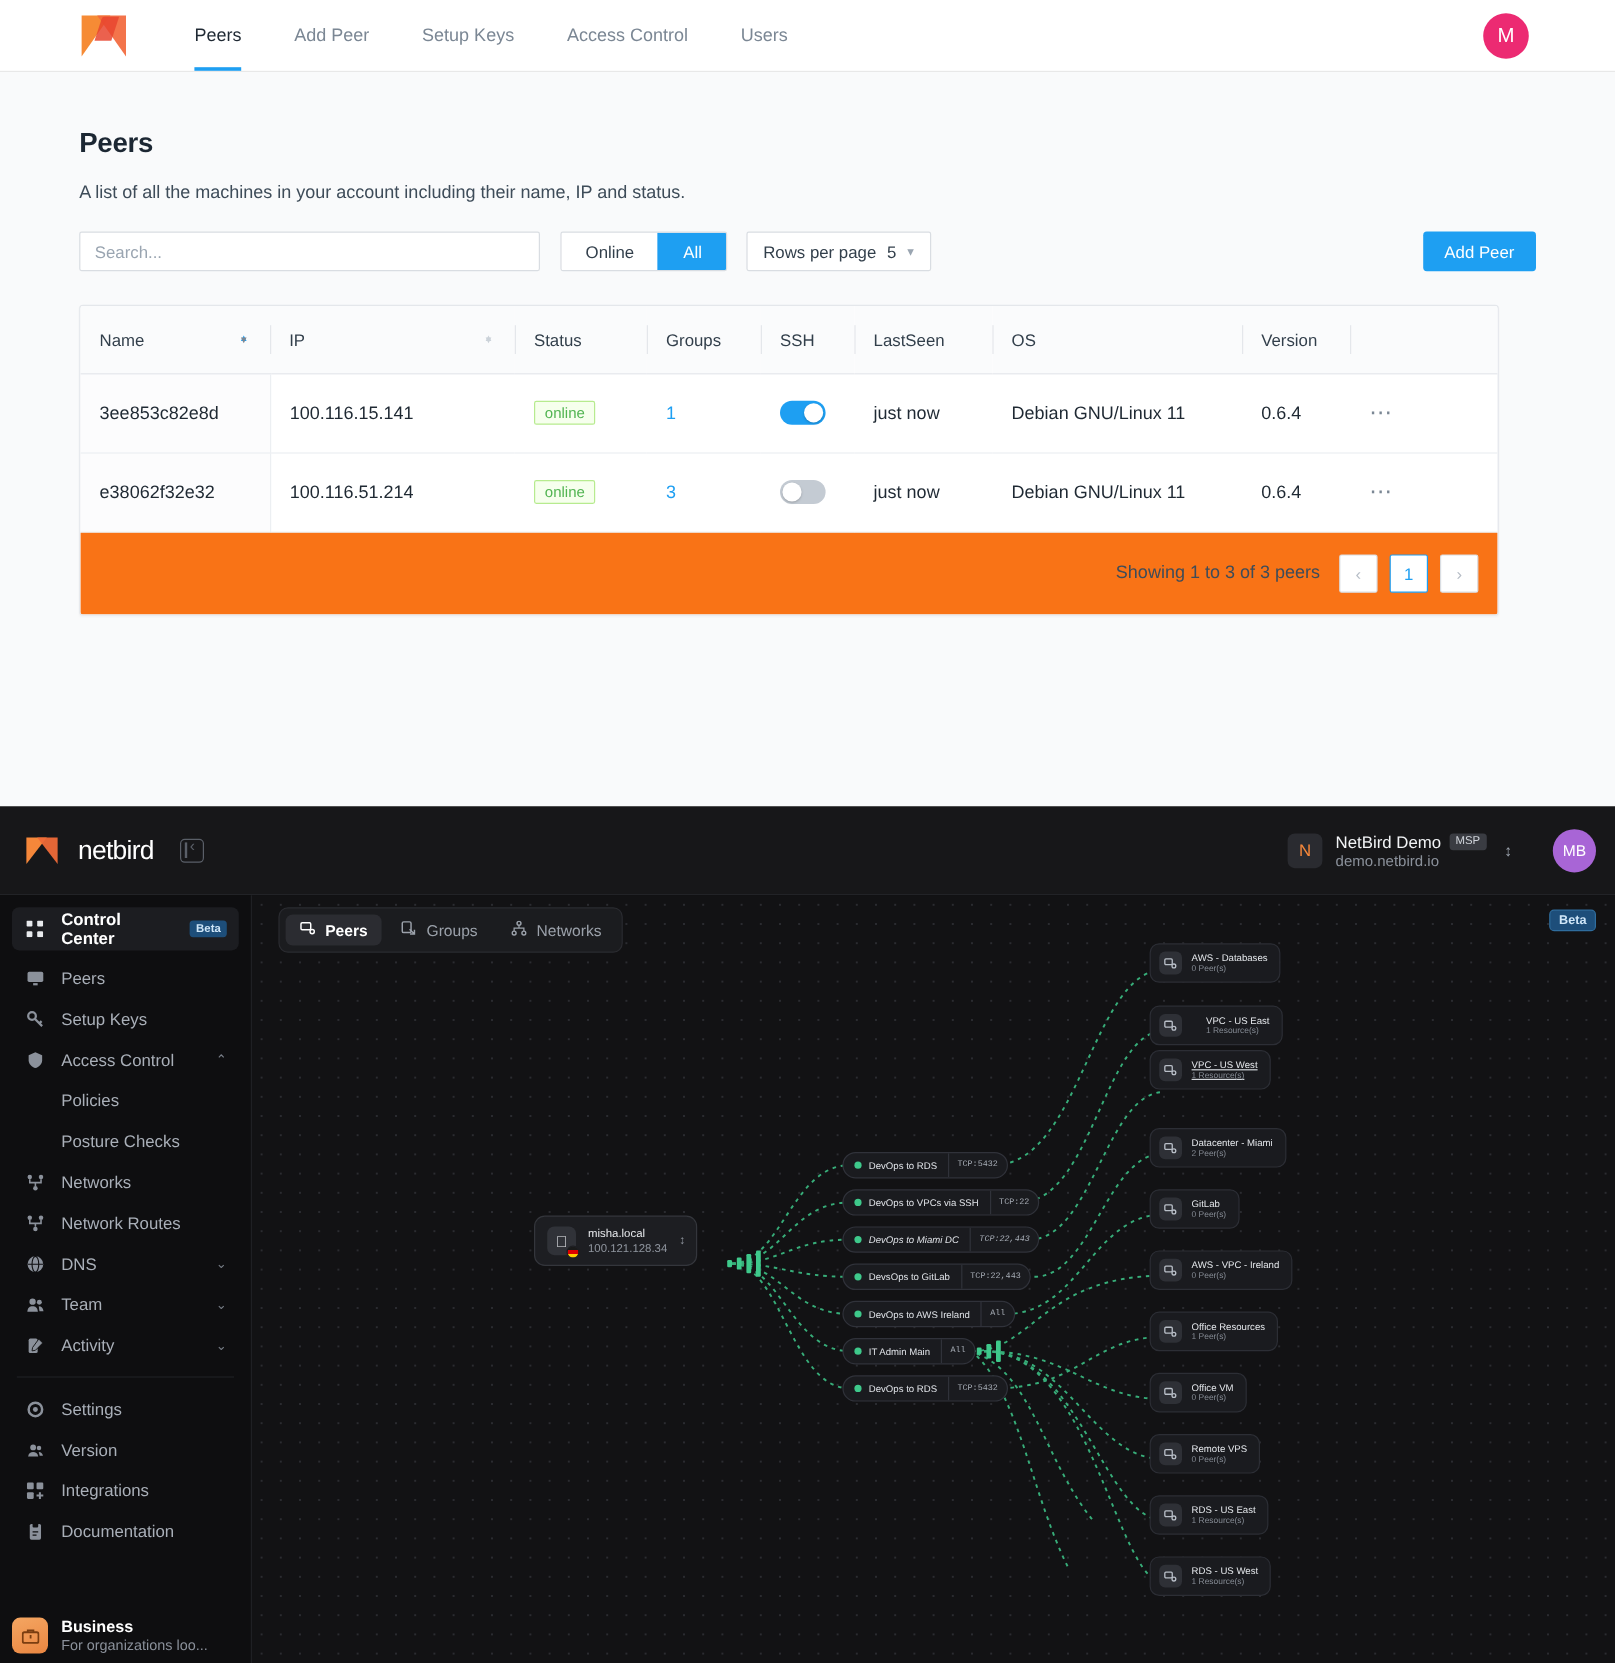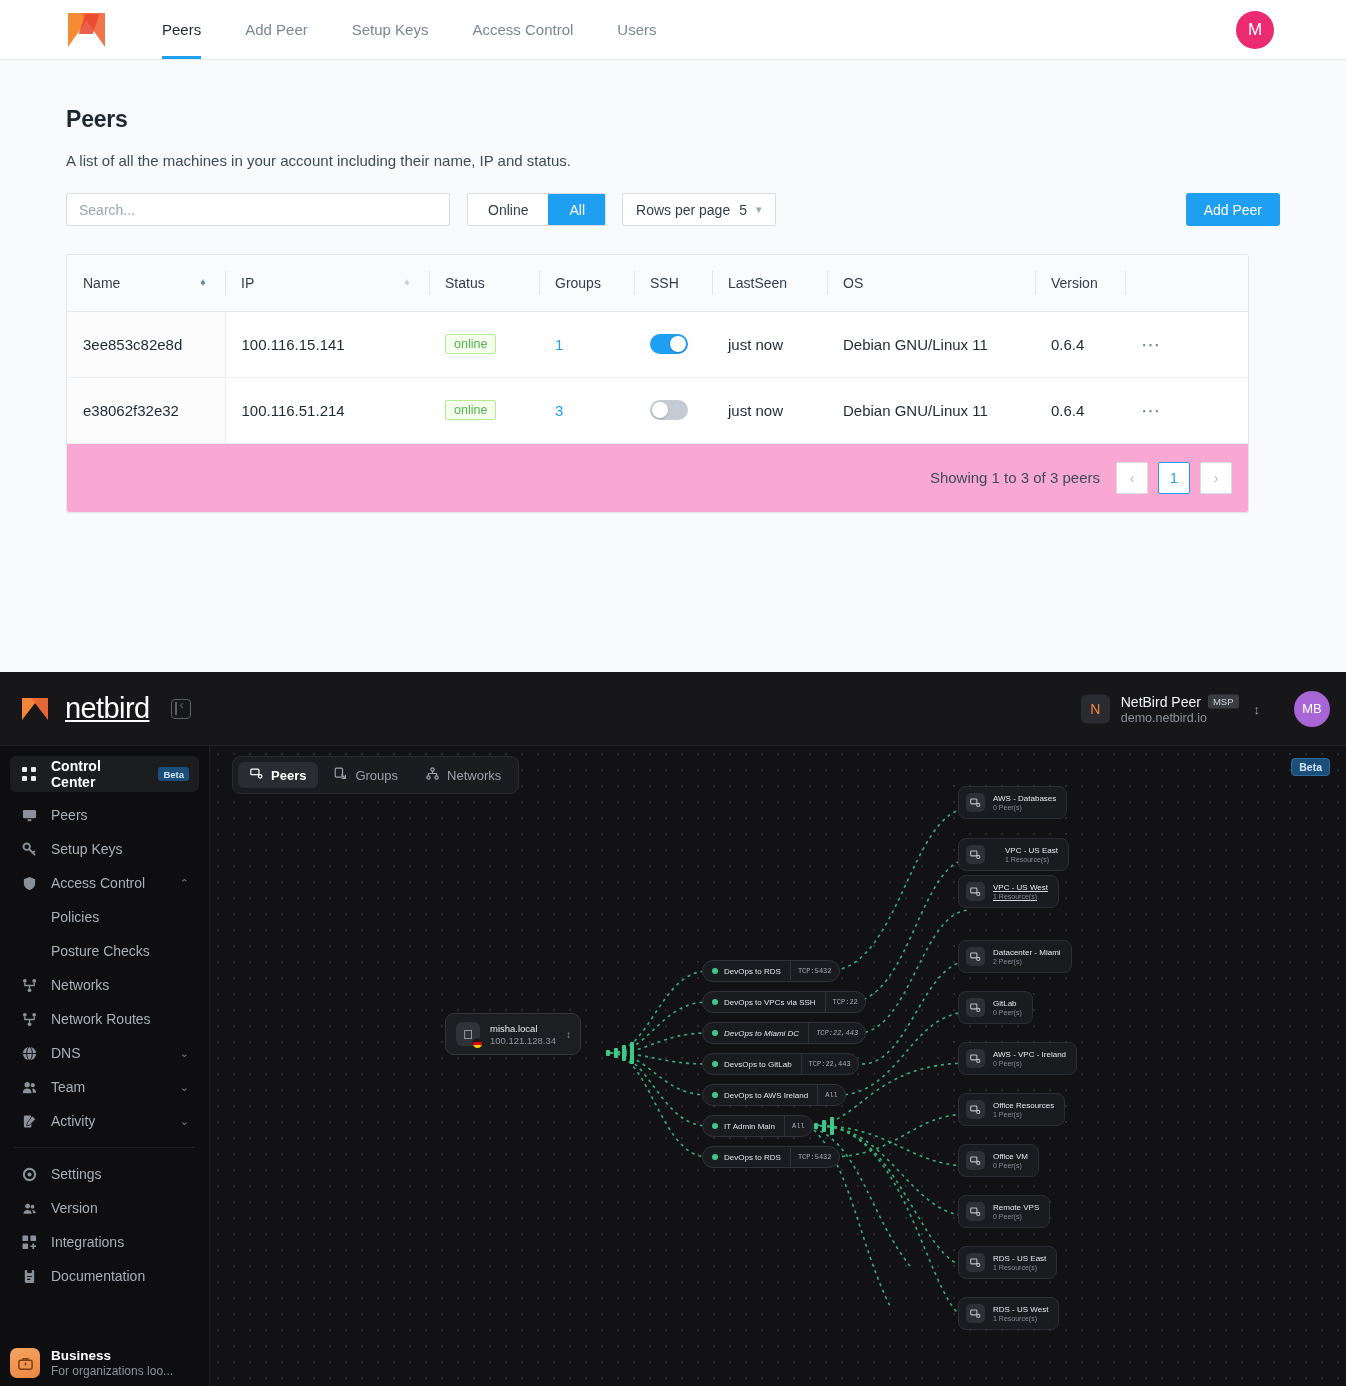--- a/index.html
+++ b/index.html
@@ -115,21 +115,21 @@
   .toggle.off { background: #c4cbd3; }
   .toggle .knob {
     position: absolute; top: 2px; width: 16px; height: 16px; border-radius: 50%;
     background: #fff; box-shadow: 0 1px 2px rgba(0,0,0,.2);
   }
   .toggle.on .knob { right: 2px; }
   .toggle.off .knob { left: 2px; }
   .dots { color: #7b8794; font-size: 19px; letter-spacing: 1.5px; cursor: pointer; }
   .tfoot {
     height: 68px; display: flex; align-items: center; justify-content: flex-end;
-    padding-right: 16px; gap: 10px; background: #f9a8d4;
+    padding-right: 16px; gap: 10px; background: #f97316;
   }
   .tfoot .cnt { font-size: 15px; color: #3e4c59; margin-right: 6px; }
   .pg {
     width: 32px; height: 32px; border: 1px solid #d9dde2; border-radius: 2px;
     background: #fff; color: #b6bdc6; font-size: 14px;
     display: flex; align-items: center; justify-content: center; cursor: pointer;
   }
   .pg.cur { border-color: #1e9ff2; color: #1e9ff2; }
 
   
@@ -140,21 +140,21 @@
   .dk-header {
     height: 74px; background: #171719; display: flex; align-items: center;
     padding: 0 22px; border-bottom: 1px solid #222327; position: relative;
   }
   .nb-logo { display: flex; align-items: center; gap: 9px; }
   .nb-mark { width: 34px; height: 26px; position: relative; }
   .nb-mark .a { position:absolute; left:0; top:2px; width:0;height:0;
     border-left: 17px solid #f5873a; border-bottom: 22px solid transparent; }
   .nb-mark .b { position:absolute; left:9px; top:2px; width:0;height:0;
     border-right: 17px solid #ef6a38; border-bottom: 22px solid transparent; opacity:.95; }
-  .nb-word { font-size: 29px; color: #fff; letter-spacing: -.6px; text-decoration: underline; }
+  .nb-word { font-size: 22px; color: #fff; letter-spacing: -.6px; }
   .collapse-ic {
     margin-left: 22px; width: 20px; height: 20px; border: 1.6px solid #5a5f68;
     border-radius: 4px; position: relative;
   }
   .collapse-ic::before { content:""; position:absolute; left:3px; top:2.5px; bottom:2.5px; width:1.6px; background:#5a5f68; }
   .collapse-ic::after { content:"‹"; position:absolute; left:7px; top:-3px; font-size:13px; color:#5a5f68; }
 
   .tenant {
     position: absolute; right: 86px; top: 50%; transform: translateY(-50%);
     display: flex; align-items: center; gap: 11px;
@@ -433,21 +433,21 @@
       <div class="nb-word">netbird</div>
     </div>
     <div class="collapse-ic"></div>
 
     <div class="tenant">
       <div class="tenant-sq">
           <span>N</span>
         </div>
       <div class="tenant-txt">
         <div class="l1">
-          <span>NetBird Peer</span>
+          <span>NetBird Demo</span>
           <span class="msp-badge">MSP</span>
         </div>
         <div class="l2">demo.netbird.io</div>
       </div>
       <span class="updown">↕</span>
     </div>
     <div class="avatar-dk">
         <span>MB</span>
       </div>
   </div>

